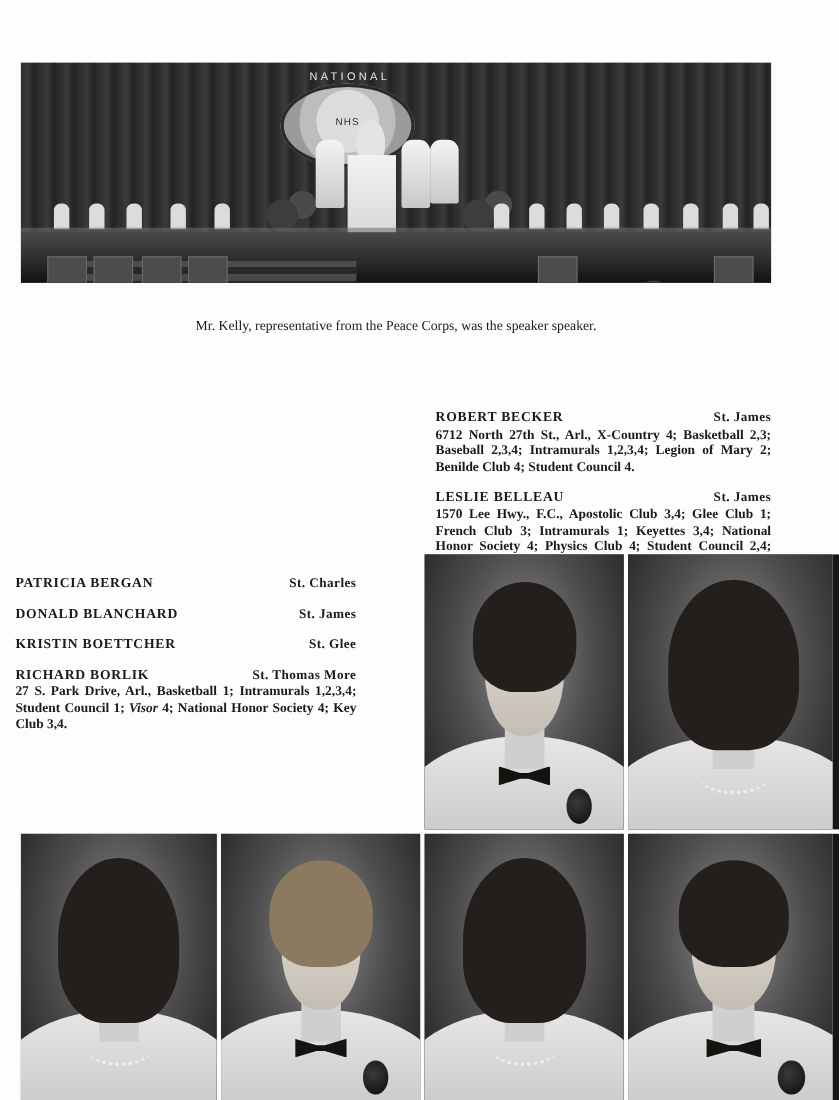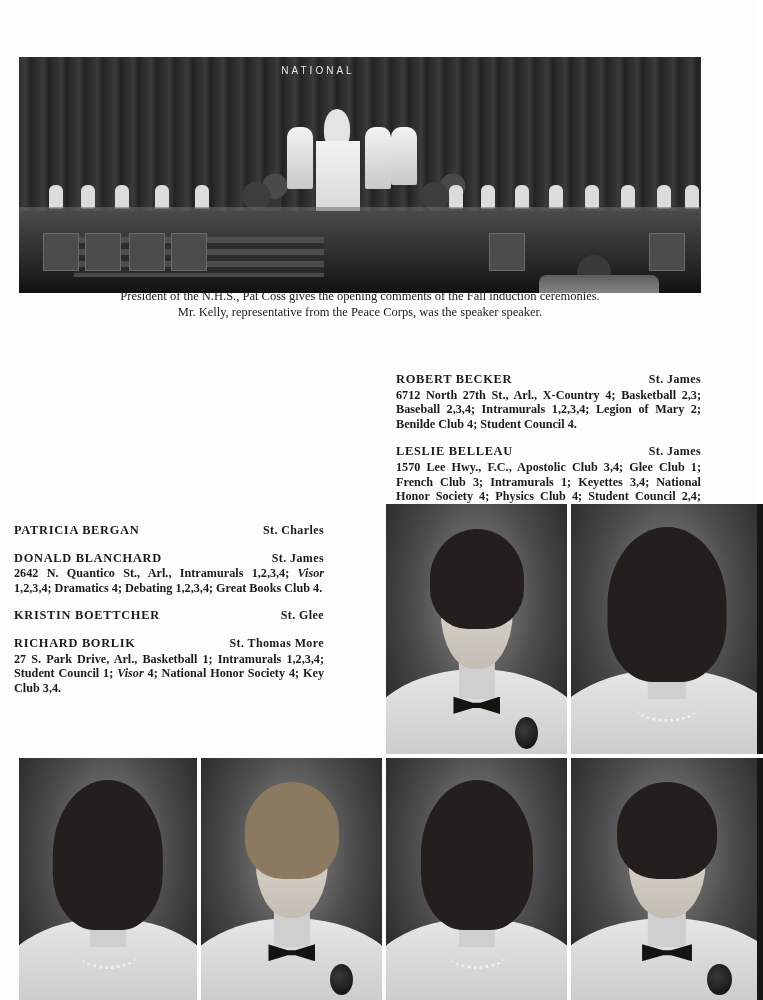--- a/index.html
+++ b/index.html
@@ -23,21 +23,21 @@
     height: 1000px;
     background: #fdfdfb;
   }
 
   
   .top-photo {
     position: absolute;
     left: 19px;
     top: 57px;
     width: 682px;
-    height: 236px;
+    height: 200px;
     background: #1b1b1b;
     overflow: hidden;
   }
   .stage-curtain {
     position: absolute;
     left: 0; top: 0; right: 0; bottom: 0;
     background:
       repeating-linear-gradient(90deg,
         #2e2e2e 0px, #3b3b3b 6px, #232323 12px, #303030 18px);
   }
@@ -335,20 +335,23 @@
   }
 </style>
 </head>
 <body>
 
 <div class="page">
 
   <div class="top-photo">
     <div class="stage-curtain"></div>
     <div class="nhs-ring-label">NATIONAL</div>
+    <div class="nhs-emblem">
+      <div class="emblem-text">NHS</div>
+    </div>
     <div class="plant p1"></div>
     <div class="plant p2"></div>
 
     <div class="robe r1"></div>
     <div class="robe r2"></div>
     <div class="robe r3"></div>
 
     <div class="mic-stand"></div>
     <div class="speaker-figure"></div>
     <div class="podium"></div>
@@ -376,21 +379,20 @@
     <div class="chair" style="left:110px"></div>
     <div class="chair" style="left:152px"></div>
     <div class="chair" style="left:470px"></div>
     <div class="chair" style="left:630px"></div>
 
     <div class="fg-head"></div>
     <div class="fg-figure"></div>
   </div>
 
   <div class="caption">
-    <div>President of the N.H.S., Pat Coss gives the opening comments of the Fall induction ceremonies.</div>
     <div>Mr. Kelly, representative from the Peace Corps, was the speaker speaker.</div>
   </div>
 
   <div class="col-right">
     <div class="entry">
       <div class="nameline">
         <span class="ename">ROBERT BECKER</span>
         <span class="eschool">St. James</span>
       </div>
       <div class="edesc">6712 North 27th St., Arl., X-Country 4; Basketball 2,3; Baseball 2,3,4; Intramurals 1,2,3,4; Legion of Mary 2; Benilde Club 4; Student Council 4.</div>
@@ -409,21 +411,20 @@
       <div class="nameline">
         <span class="ename">PATRICIA BERGAN</span>
         <span class="eschool">St. Charles</span>
       </div>
     </div>
     <div class="entry">
       <div class="nameline">
         <span class="ename">DONALD BLANCHARD</span>
         <span class="eschool">St. James</span>
       </div>
-      <div class="edesc">2642 N. Quantico St., Arl., Intramurals 1,2,3,4; <i>Visor</i> 1,2,3,4; Dramatics 4; Debating 1,2,3,4; Great Books Club 4.</div>
     </div>
     <div class="entry">
       <div class="nameline">
         <span class="ename">KRISTIN BOETTCHER</span>
         <span class="eschool">St. Glee</span>
       </div>
     </div>
     <div class="entry">
       <div class="nameline">
         <span class="ename">RICHARD BORLIK</span>

